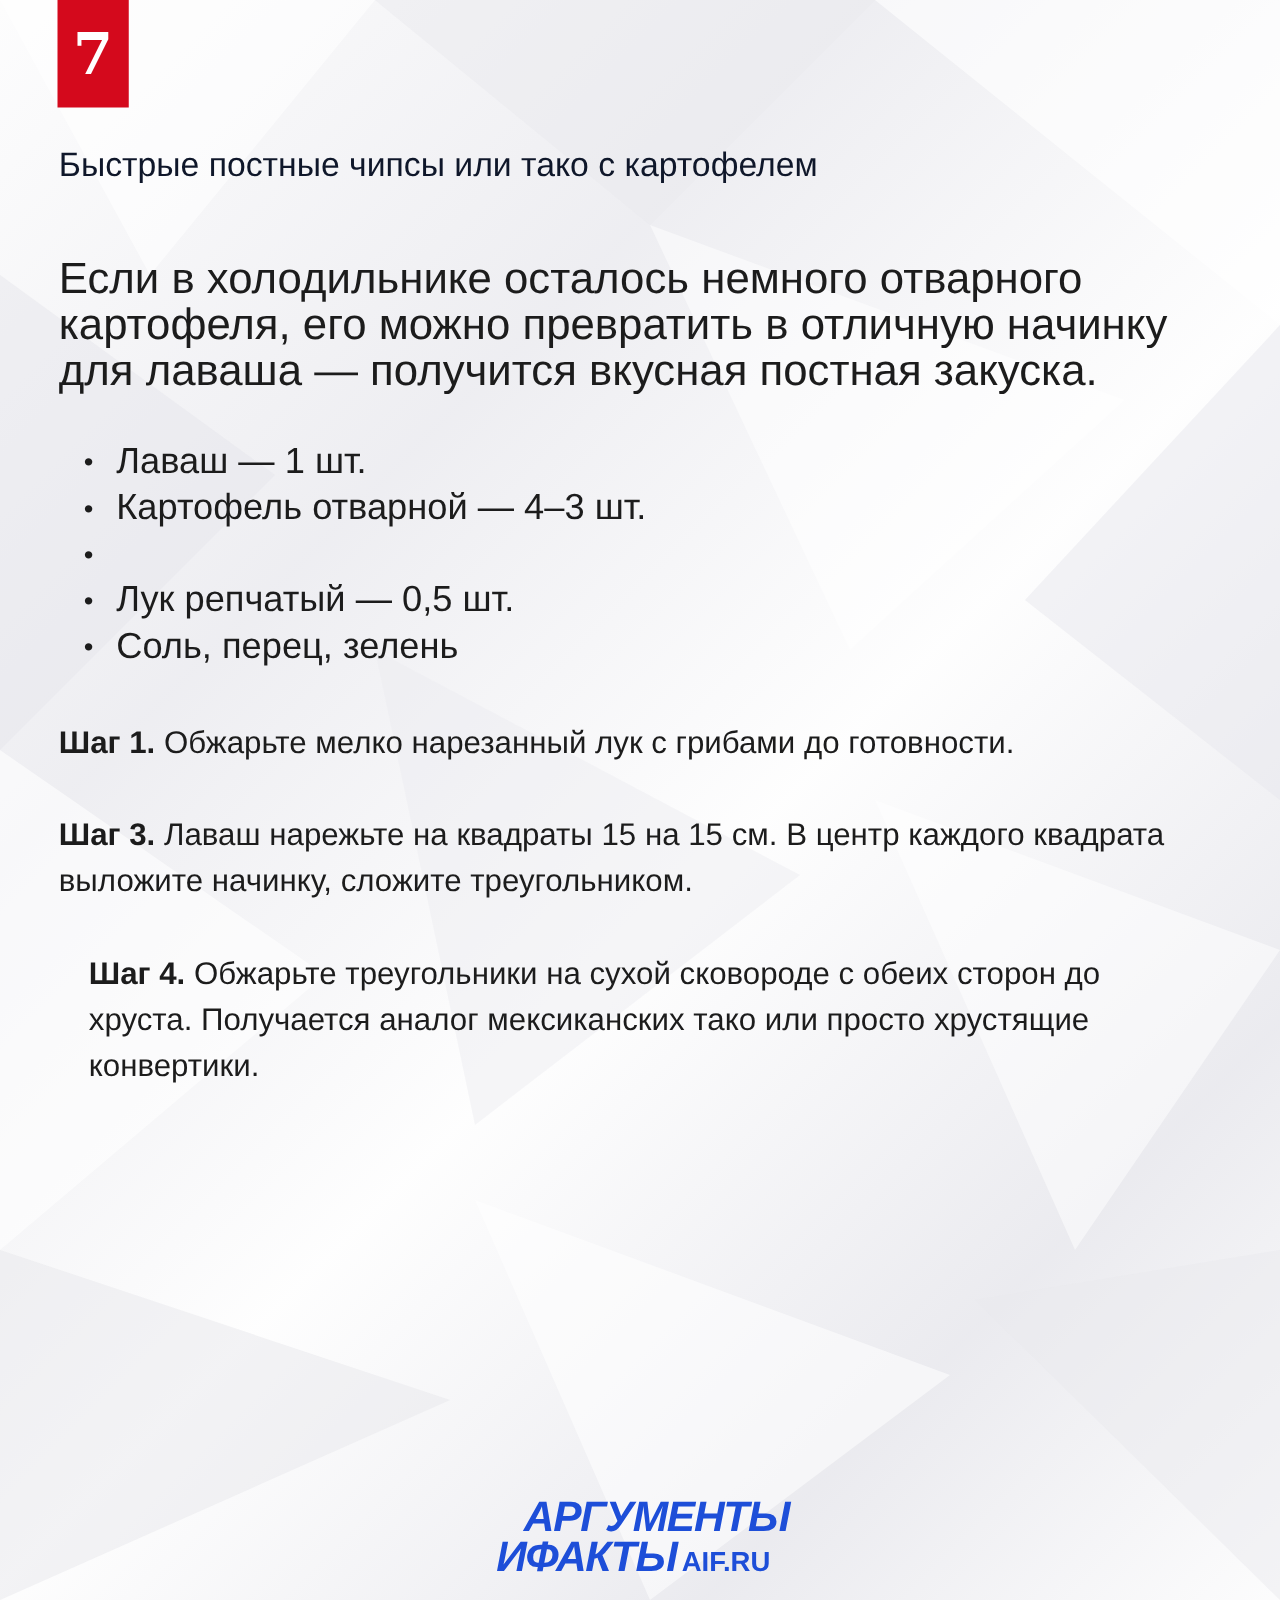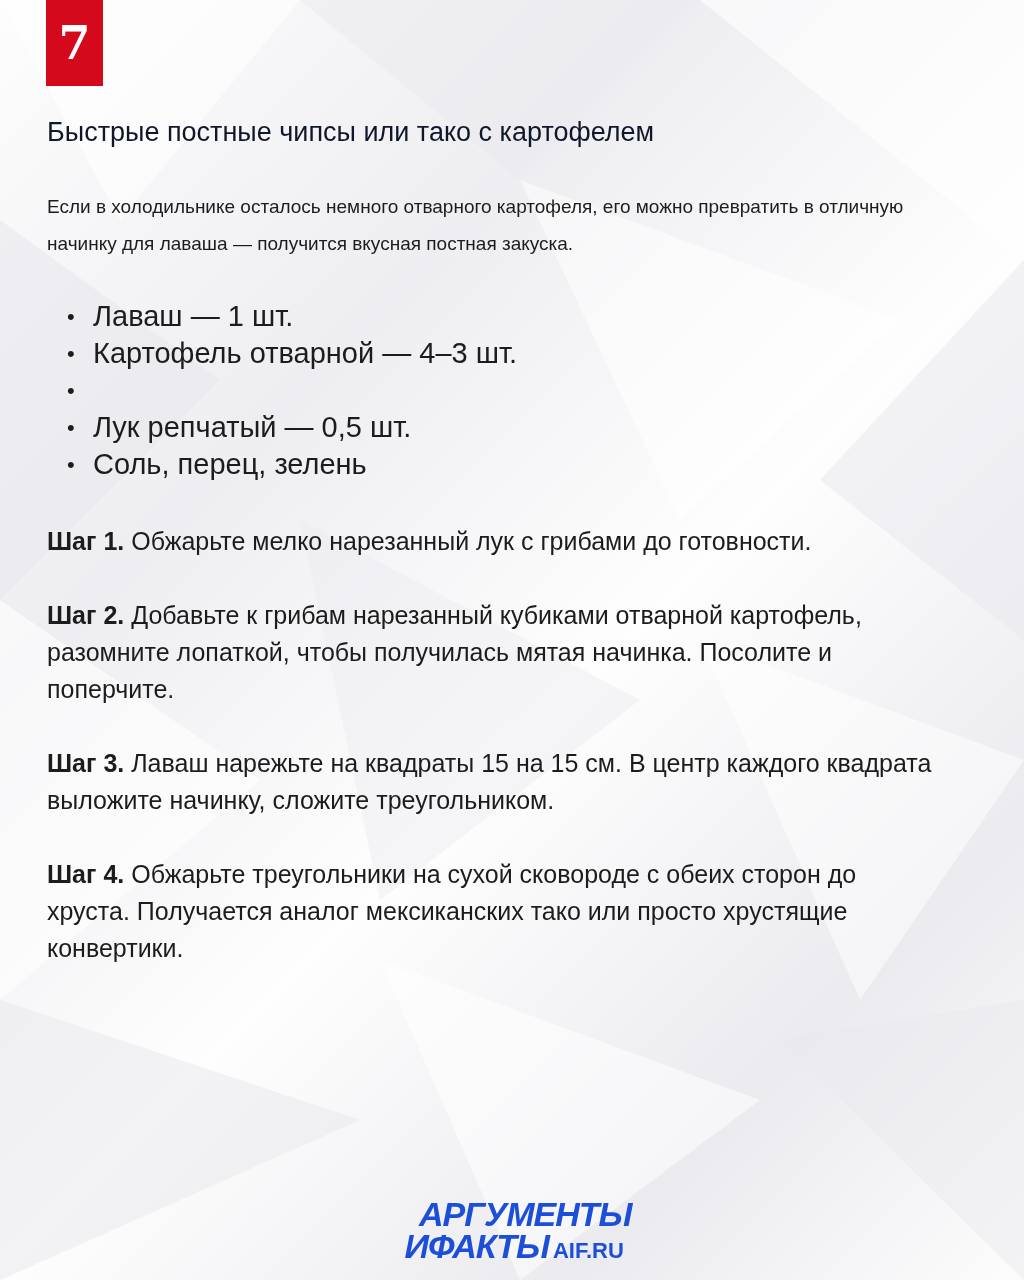--- a/index.html
+++ b/index.html
@@ -16,33 +16,33 @@
     }
     .bg svg { position: absolute; inset: 0; }
     .badge {
       position: absolute; left: 46px; top: 0; width: 57px; height: 86px;
       background: #d4091c; color: #fff; z-index: 2;
       display: flex; align-items: center; justify-content: center;
       font-family: "DejaVu Serif", serif; font-weight: bold; font-size: 46px;
     }
     .content { position: absolute; left: 47px; top: 112px; width: 900px; z-index: 2; }
     .title { font-weight: normal; font-size: 27px; line-height: 40px; margin: 0; color: #0f172a; }
-    .intro { font-size: 19px; line-height: 37px; margin: 36px 0 0 0; }
+    .intro { font-size: 35px; line-height: 37px; margin: 52px 0 0 0; }
     ul.ingredients { list-style: none; padding: 0; margin: 36px 0 0 20px; }
     ul.ingredients li { font-size: 29px; line-height: 37px; display: flex; }
     ul.ingredients li .bullet { width: 26px; display: inline-block; font-size: 22px; }
     .step { font-size: 25px; line-height: 37px; margin: 37px 0 0 0; }
     .step b { font-weight: bold; }
     .logo {
       position: absolute; left: 397px; top: 1198px; z-index: 2; color: #1d4ed8;
       font-family: "Liberation Sans", sans-serif; font-weight: bold; font-style: italic;
       line-height: 0.95;
     }
     .logo .l1 { font-size: 34px; letter-spacing: -1px; padding-left: 22px; }
-    .logo .l2 { font-size: 34px; letter-spacing: -1px; text-align: center; }
+    .logo .l2 { font-size: 34px; letter-spacing: -1px; }
     .logo .l2 .site { font-size: 22px; font-style: normal; margin-left: 4px; letter-spacing: 0; }
   </style>
 </head>
 <body>
 
 <div class="bg">
   <svg width="1024" height="1280" viewBox="0 0 1024 1280">
     <polygon points="0,0 300,0 120,220" fill="#ffffff" opacity="0.6"></polygon>
     <polygon points="300,0 700,0 520,180" fill="#e9e9ee" opacity="0.5"></polygon>
     <polygon points="700,0 1024,0 1024,260" fill="#ffffff" opacity="0.6"></polygon>
@@ -80,21 +80,20 @@
         <span class="bullet">•</span>
         <span>Лук репчатый — 0,5 шт.</span>
       </li>
     <li>
         <span class="bullet">•</span>
         <span>Соль, перец, зелень</span>
       </li>
   </ul>
 
   <p class="step" style="margin-top:40px; width:830px;"><b>Шаг 1.</b> <span>Обжарьте мелко нарезанный лук с грибами до готовности.</span></p>
-  <p class="step" style="width:830px;"><b>Шаг 2.</b> <span>Добавьте к грибам нарезанный кубиками отварной картофель, разомните лопаткой, чтобы получилась мятая начинка. Посолите и поперчите.</span></p>
   <p class="step" style="width:900px;"><b>Шаг 3.</b> <span>Лаваш нарежьте на квадраты 15 на 15 см. В центр каждого квадрата выложите начинку, сложите треугольником.</span></p>
-  <p class="step" style="width:880px;"><b>Шаг 4.</b> <span>Обжарьте треугольники на сухой сковороде с обеих сторон до хруста. Получается аналог мексиканских тако или просто хрустящие конвертики.</span></p>
+  <p class="step" style="width:880px;margin-left:24px;"><b>Шаг 4.</b> <span>Обжарьте треугольники на сухой сковороде с обеих сторон до хруста. Получается аналог мексиканских тако или просто хрустящие конвертики.</span></p>
 </div>
 
 <div class="logo">
   <div class="l1">АРГУМЕНТЫ</div>
   <div class="l2"><span>ИФАКТЫ</span><span class="site">AIF.RU</span></div>
 </div>
 
 </body></html>

